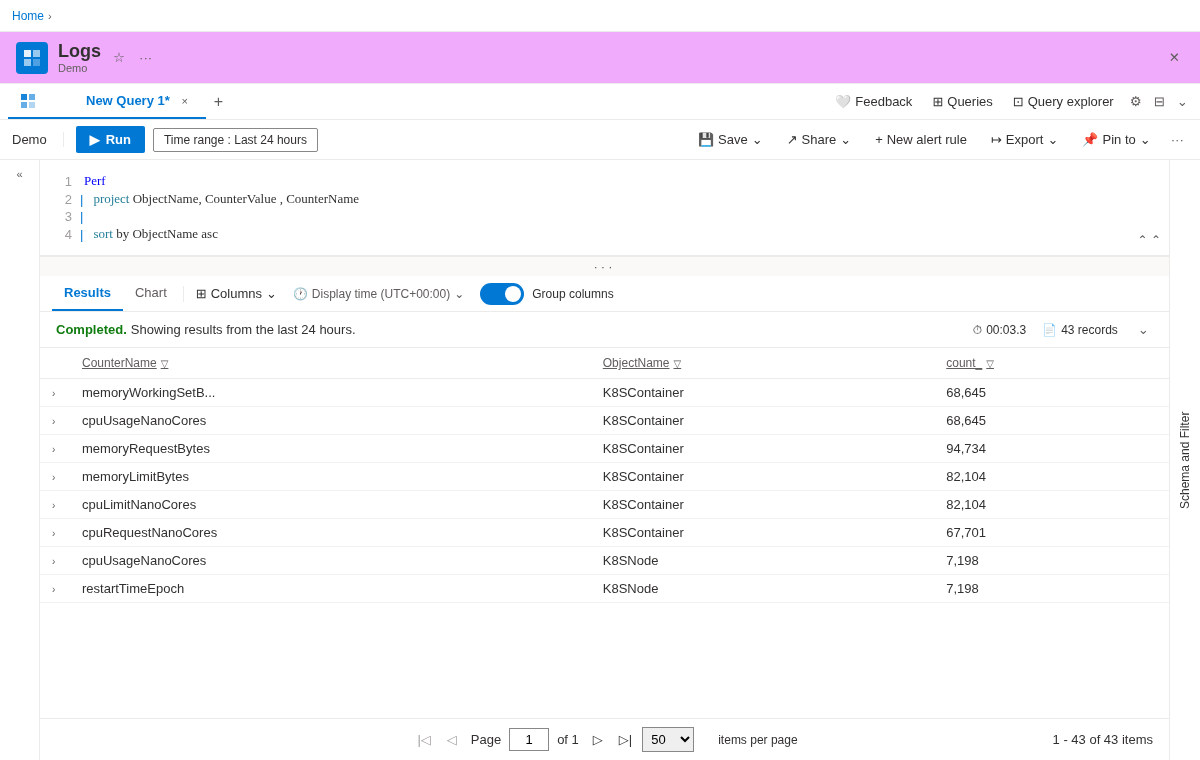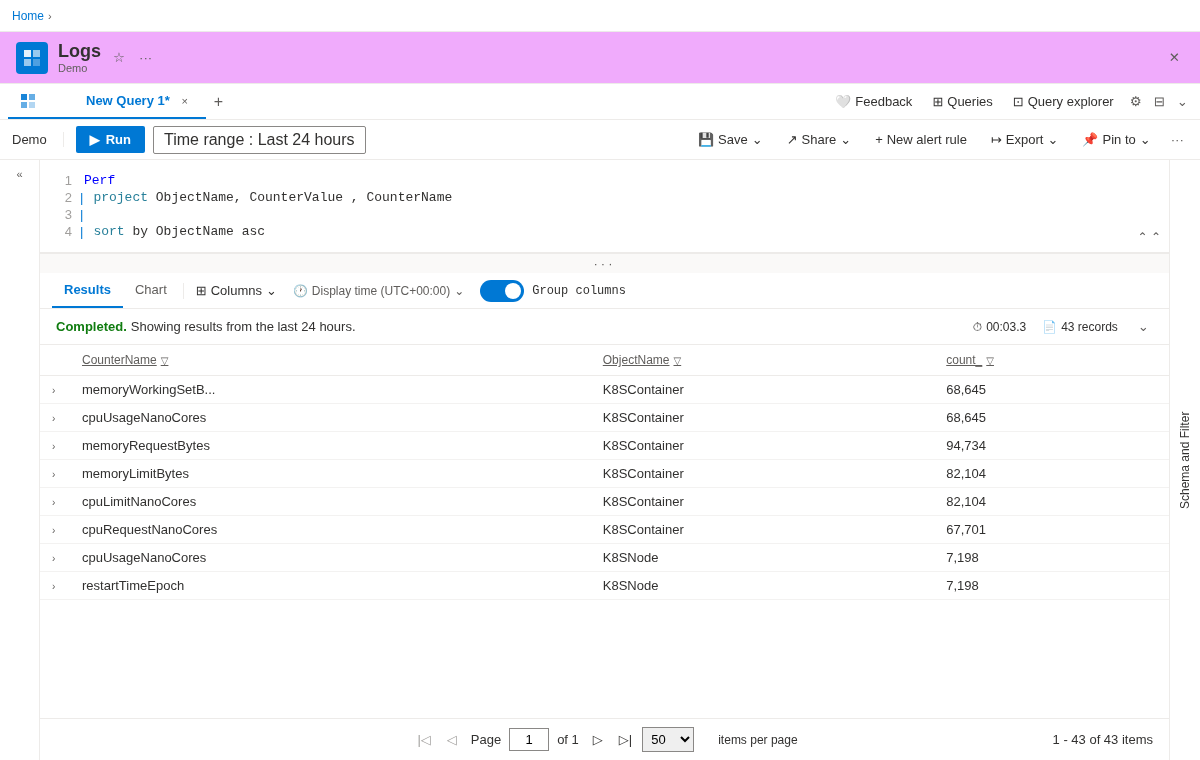--- a/index.html
+++ b/index.html
@@ -27,49 +27,49 @@
     .tab-label { font-size: 13px; padding-left: 44px; }
     .tab-close { background: none; border: none; cursor: pointer; color: #605e5c; width: 18px; height: 18px; display: flex; align-items: center; justify-content: center; border-radius: 2px; font-size: 11px; }
     .tab-add { background: none; border: none; cursor: pointer; color: #605e5c; padding: 4px 8px; font-size: 16px; }
     .tab-bar-right { margin-left: auto; display: flex; align-items: center; gap: 4px; }
     .toolbar-btn { background: none; border: none; cursor: pointer; color: #323130; padding: 4px 8px; display: flex; align-items: center; gap: 4px; border-radius: 2px; font-size: 13px; }
 
     
     .toolbar { display: flex; align-items: center; height: 40px; background: #fff; border-bottom: 1px solid #edebe9; padding: 0 12px; gap: 8px; }
     .workspace-label { font-size: 13px; color: #323130; border-right: 1px solid #edebe9; padding-right: 16px; margin-right: 4px; }
     .run-btn { background: #0078d4; color: #fff; border: none; cursor: pointer; padding: 6px 14px; display: flex; align-items: center; gap: 6px; border-radius: 2px; font-size: 13px; font-weight: 600; }
-    .time-range-btn { background: none; border: 1px solid #8a8886; cursor: pointer; padding: 4px 10px; border-radius: 2px; font-size: 16px; color: #323130; }
+    .time-range-btn { background: none; border: 1px solid #8a8886; cursor: pointer; padding: 4px 10px; border-radius: 2px; font-size: 12px; color: #323130; }
     .toolbar-spacer { flex: 1; }
     .toolbar-action { background: none; border: none; cursor: pointer; color: #323130; padding: 4px 8px; display: flex; align-items: center; gap: 4px; border-radius: 2px; font-size: 13px; }
     .more-btn { background: none; border: none; cursor: pointer; color: #605e5c; padding: 4px; }
 
     
     .main-layout { display: flex; height: calc(760px - 32px - 52px - 36px - 40px); }
     .sidebar-vertical { writing-mode: vertical-rl; text-orientation: mixed; transform: rotate(180deg); padding: 16px 8px; color: #323130; font-size: 12px; border-right: 1px solid #edebe9; display: flex; align-items: center; justify-content: center; cursor: pointer; user-select: none; background: #fff; }
     .content-area { flex: 1; display: flex; flex-direction: column; overflow: hidden; }
 
     
     .query-editor { flex: 0 0 auto; background: #fff; padding: 8px 0; position: relative; border-bottom: 1px solid #edebe9; }
     .collapse-btn { position: absolute; right: 8px; bottom: 8px; background: none; border: none; cursor: pointer; color: #605e5c; font-size: 12px; }
     .line-numbers { color: #a19f9d; user-select: none; text-align: right; min-width: 24px; padding-right: 8px; }
     .code-line { display: flex; align-items: center; padding: 1px 0; }
     .pipe-char { color: #0078d4; margin-right: 6px; }
-    .code-text { font-family: Liberation Mono, monospace; font-size: 13px; padding-left: 4px; }
+    .code-text { font-family: Liberation Serif, serif; font-size: 13px; padding-left: 4px; }
     .expand-panel { display: flex; align-items: center; justify-content: center; height: 20px; cursor: pointer; background: #faf9f8; border-top: 1px solid #edebe9; }
     .expand-dots { color: #605e5c; letter-spacing: 3px; }
 
     
     .results-area { flex: 1; display: flex; flex-direction: column; overflow: hidden; }
     .results-tabs { display: flex; align-items: center; padding: 0 12px; border-bottom: 1px solid #edebe9; height: 36px; gap: 0; }
     .result-tab { padding: 0 12px; height: 100%; display: flex; align-items: center; cursor: pointer; font-size: 13px; border-bottom: 2px solid transparent; color: #605e5c; }
     .result-tab.active { border-bottom-color: #0078d4; color: #0078d4; font-weight: 600; }
     .result-tab-divider { width: 1px; height: 16px; background: #edebe9; margin: 0 4px; }
     .columns-btn { display: flex; align-items: center; gap: 4px; background: none; border: none; cursor: pointer; font-size: 13px; color: #323130; padding: 4px 8px; }
     .display-time-btn { display: flex; align-items: center; gap: 4px; background: none; border: none; cursor: pointer; font-size: 12px; color: #605e5c; padding: 4px 8px; }
-    .toggle-group { display: flex; align-items: center; gap: 8px; margin-left: 8px; font-family: Liberation Mono, monospace; }
+    .toggle-group { display: flex; align-items: center; gap: 8px; margin-left: 8px; }
     .toggle { width: 44px; height: 22px; background: #0078d4; border-radius: 11px; position: relative; cursor: pointer; }
     .toggle-knob { position: absolute; right: 3px; top: 3px; width: 16px; height: 16px; background: #fff; border-radius: 50%; }
     .group-cols-label { font-size: 12px; color: #323130; }
 
     
     .status-bar { padding: 6px 16px; background: #fff; border-bottom: 1px solid #edebe9; display: flex; align-items: center; font-size: 13px; }
     .status-completed { color: #107c10; font-weight: 600; }
     .status-text { color: #323130; margin-left: 4px; }
     .status-right { margin-left: auto; display: flex; align-items: center; gap: 16px; }
     .status-metric { display: flex; align-items: center; gap: 4px; color: #323130; font-size: 12px; }

